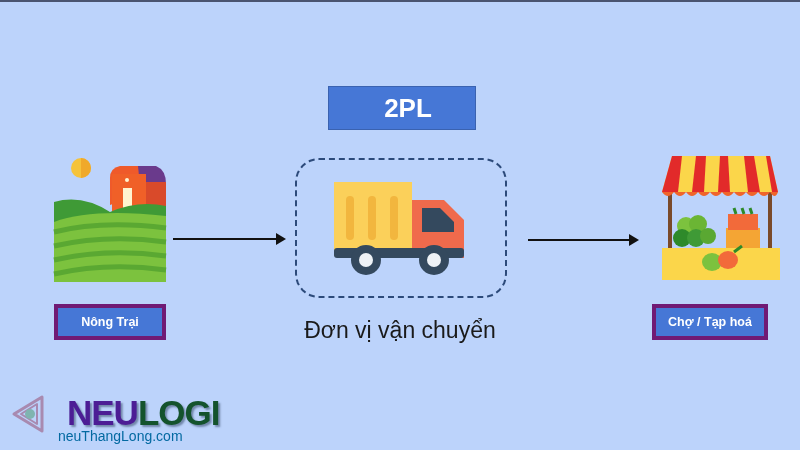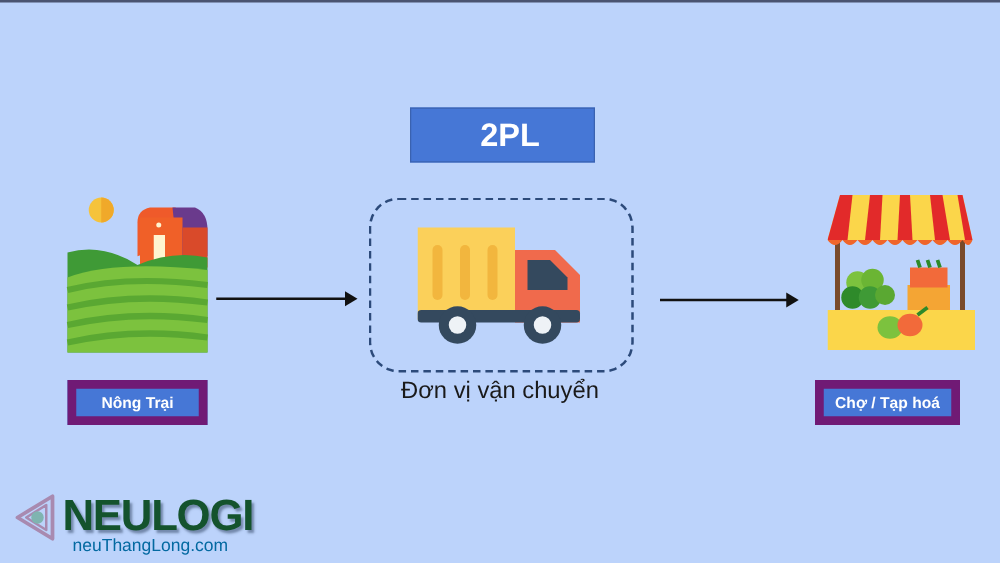--- a/index.html
+++ b/index.html
@@ -9,43 +9,43 @@
     font-family:"Liberation Sans", sans-serif;
   }
   .topline { position:absolute; left:0; top:0; width:800px; height:2px; background:#4a5470; }
   .title-box {
     position:absolute; left:328px; top:86px; width:148px; height:44px;
     background:#4677d6; border:1px solid #3a62b0; box-sizing:border-box;
     color:#fff; font-size:26px; font-weight:bold;
     display:flex; align-items:center; justify-content:center;padding-left:12px;
   }
   .label-box {
-    position:absolute; height:36px; background:#4677d6; border:7px solid #701a75;
+    position:absolute; height:36px; background:#4677d6; border:4px solid #701a75;
     box-sizing:border-box; color:#fff; font-size:12.5px; font-weight:bold;
     display:flex; align-items:center; justify-content:center;
   }
   .farm-label { left:54px; top:304px; width:112px; }
   .market-label { left:652px; top:304px; width:116px; }
   .dashed {
     position:absolute; left:295px; top:158px; width:212px; height:140px;
     border:2.5px dashed #2c4a7a; border-radius:24px; box-sizing:border-box;
   }
   .caption {
-    position:absolute; left:280px; top:300px; width:240px; text-align:center;
-    font-size:19px; line-height:26px; color:#1a1a1a;
+    position:absolute; left:280px; top:317px; width:240px; text-align:center;
+    font-size:23px; line-height:26px; color:#1a1a1a;
   }
   .arrow { position:absolute; height:14px; }
   .arrow .line { position:absolute; left:0; top:6px; height:2px; background:#111; }
   .arrow .head { position:absolute; top:1px; width:0; height:0;
     border-top:6px solid transparent; border-bottom:6px solid transparent; border-left:10px solid #111; }
   .icon { position:absolute; }
   .logo { position:absolute; left:8px; top:393px; }
   .logo-text { position:absolute; left:50px; top:393px; font-size:35px; font-weight:bold; letter-spacing:-1px;
     text-shadow:2px 2px 2px rgba(40,60,90,0.5); }
-  .logo-text .neu { color:#14532d; }
+  .logo-text .neu { color:#4c1d95;margin-left:17px; }
   .logo-text .logi { color:#14532d; }
   .logo-url { position:absolute; left:58px; top:428px; font-size:14px; color:#0369a1; }
 </style>
 </head>
 <body>
 
 <div class="topline"></div>
 
 <div class="title-box">2PL</div>
 

